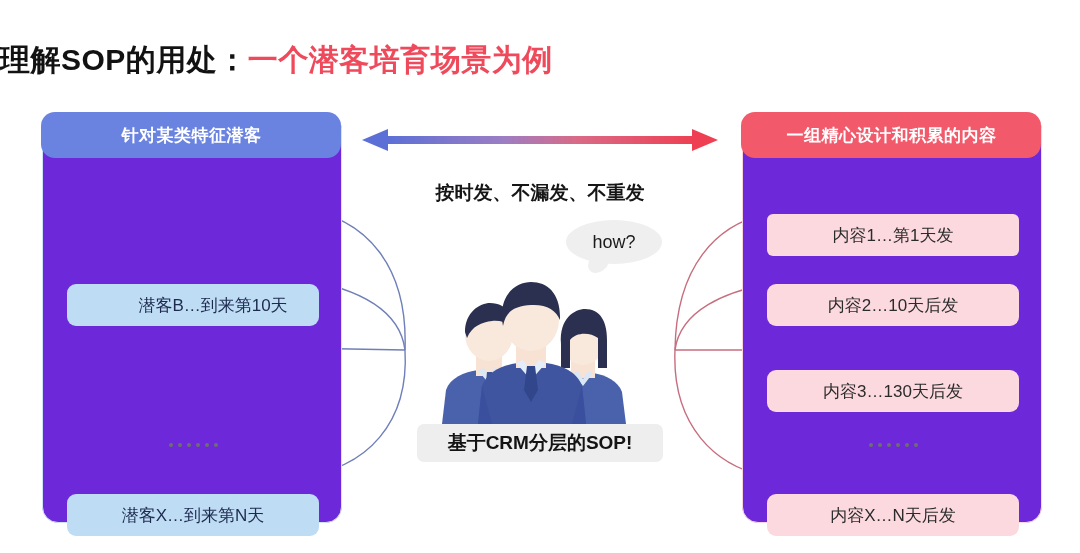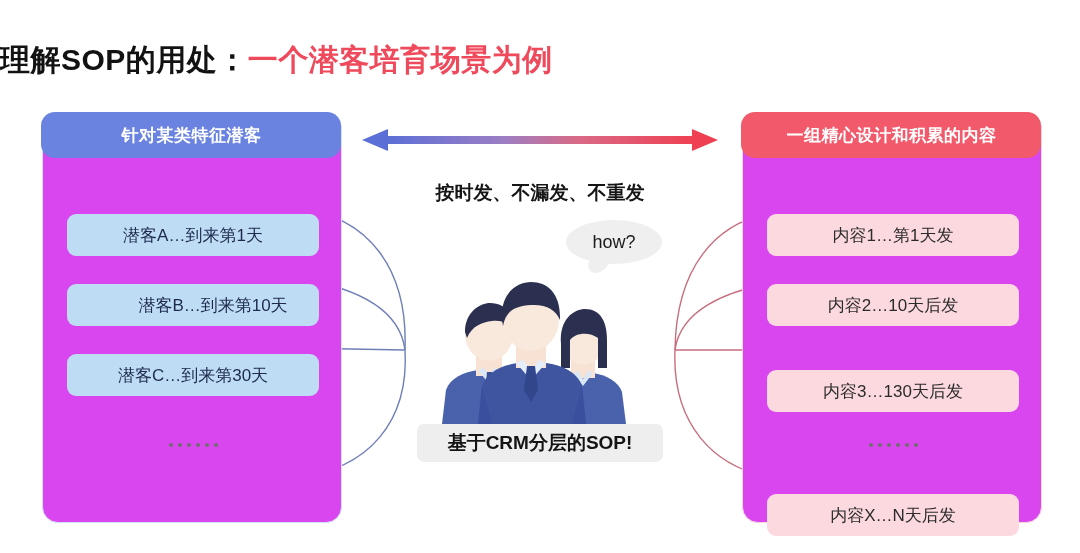--- a/index.html
+++ b/index.html
@@ -35,21 +35,21 @@
   #title .t-accent { color: #ef4a5c; }
 
   
   .panel {
     position: absolute;
     top: 113px;
     width: 300px;
     height: 410px;
     border-radius: 16px;
     box-sizing: border-box;
-    background: #d946ef;
+    background: #6d28d9;
   }
   #panel-left {
     left: 42px;
     border: 1.6px solid #cfe2f7;
   }
   #panel-right {
     left: 742px;
     border: 1.6px solid #f8d6dc;
   }
 
@@ -277,38 +277,37 @@
       <path d="M52 114 L62 152 L48 152 Z" fill="#35499a" opacity="0.5"></path>
       <path d="M152 114 L142 152 L156 152 Z" fill="#35499a" opacity="0.5"></path>
     </g>
   </svg>
 
   <div id="crm-badge">基于CRM分层的SOP!</div>
 
   <div class="panel" id="panel-left">
     <div class="panel-header" id="header-left">针对某类特征潜客</div>
     <div class="pill-list" id="list-left">
-        <div class="pill pill-blue" style="top: 54px;">潜客A…到来第1天</div>
         <div class="pill pill-blue" style="top: 124px; padding-left: 40px;">潜客B…到来第10天</div>
-        <div class="pill pill-blue" style="top: 194px;">潜客C…到来第30天</div>
         <div class="dots" style="top: 264px;">
           <i></i>
           <i></i>
           <i></i>
           <i></i>
           <i></i>
           <i></i>
         </div>
+        <div class="pill pill-blue" style="top: 334px;">潜客X…到来第N天</div>
       </div>
   </div>
 
   <div class="panel" id="panel-right">
     <div class="panel-header" id="header-right">一组精心设计和积累的内容</div>
     <div class="pill-list" id="list-right">
-        <div class="pill pill-pink" style="top: 54px;">内容1…第1天发</div>
+        <div class="pill pill-pink" style="top: 54px; border-radius: 6px;">内容1…第1天发</div>
         <div class="pill pill-pink" style="top: 124px;">内容2…10天后发</div>
         <div class="pill pill-pink" style="top: 194px; margin-top: 16px;">内容3…130天后发</div>
         <div class="dots" style="top: 264px;">
           <i></i>
           <i></i>
           <i></i>
           <i></i>
           <i></i>
           <i></i>
         </div>

